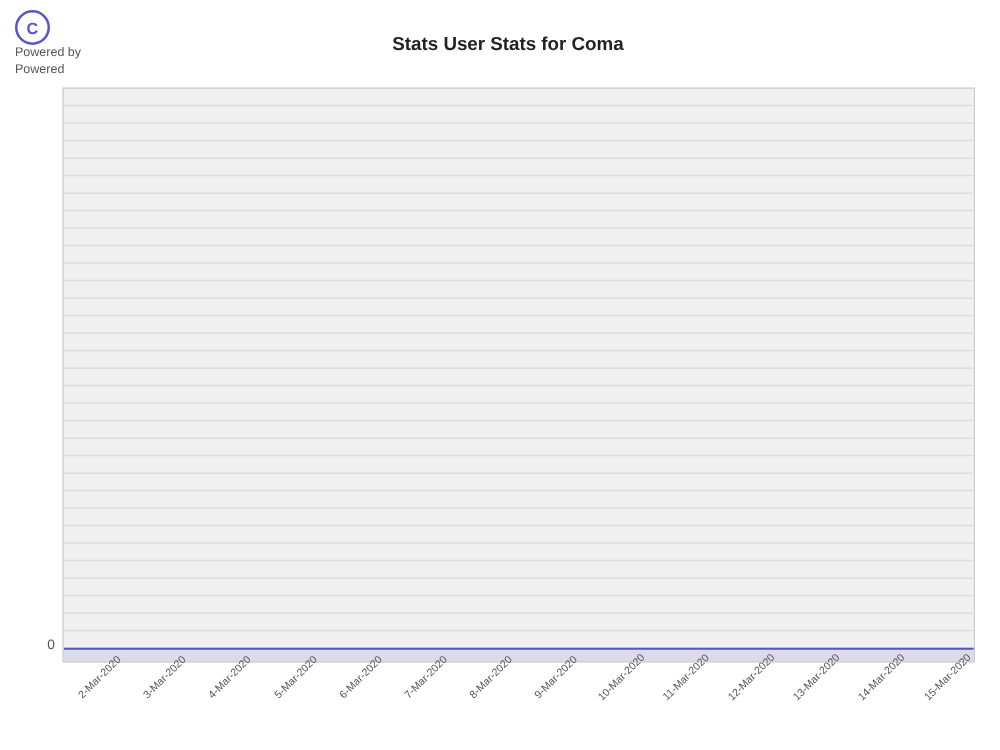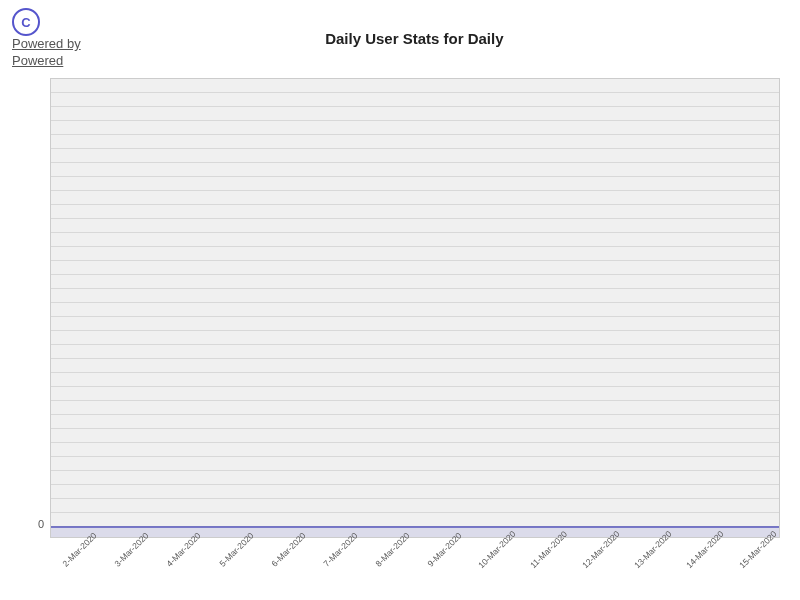--- a/index.html
+++ b/index.html
@@ -102,26 +102,26 @@
 
 <div>
 
   <div class="header">
     <div class="logo-area">
 
       <svg class="logo-icon" viewBox="0 0 28 28">
         <circle cx="14" cy="14" r="13" fill="none" stroke="#5555cc" stroke-width="2"></circle>
         <text x="14" y="19" text-anchor="middle" font-size="13" fill="#5555cc" font-weight="bold">C</text>
       </svg>
-      <div style="font-size:13px; color:#555; line-height:1.3;text-decoration:underline;">
+      <div style="font-size:10px; color:#555; line-height:1.3;">
         <span>Powered by</span><br>
         <span>Powered</span>
       </div>
     </div>
-    <div class="chart-title">Daily User Stats for Daily</div>
+    <div class="chart-title">Stats User Stats for Coma</div>
   </div>
 
   <div class="chart-container">
 
     <div class="y-axis">
       <span class="y-label-zero">0</span>
     </div>
 
     <div class="chart-area">
 

